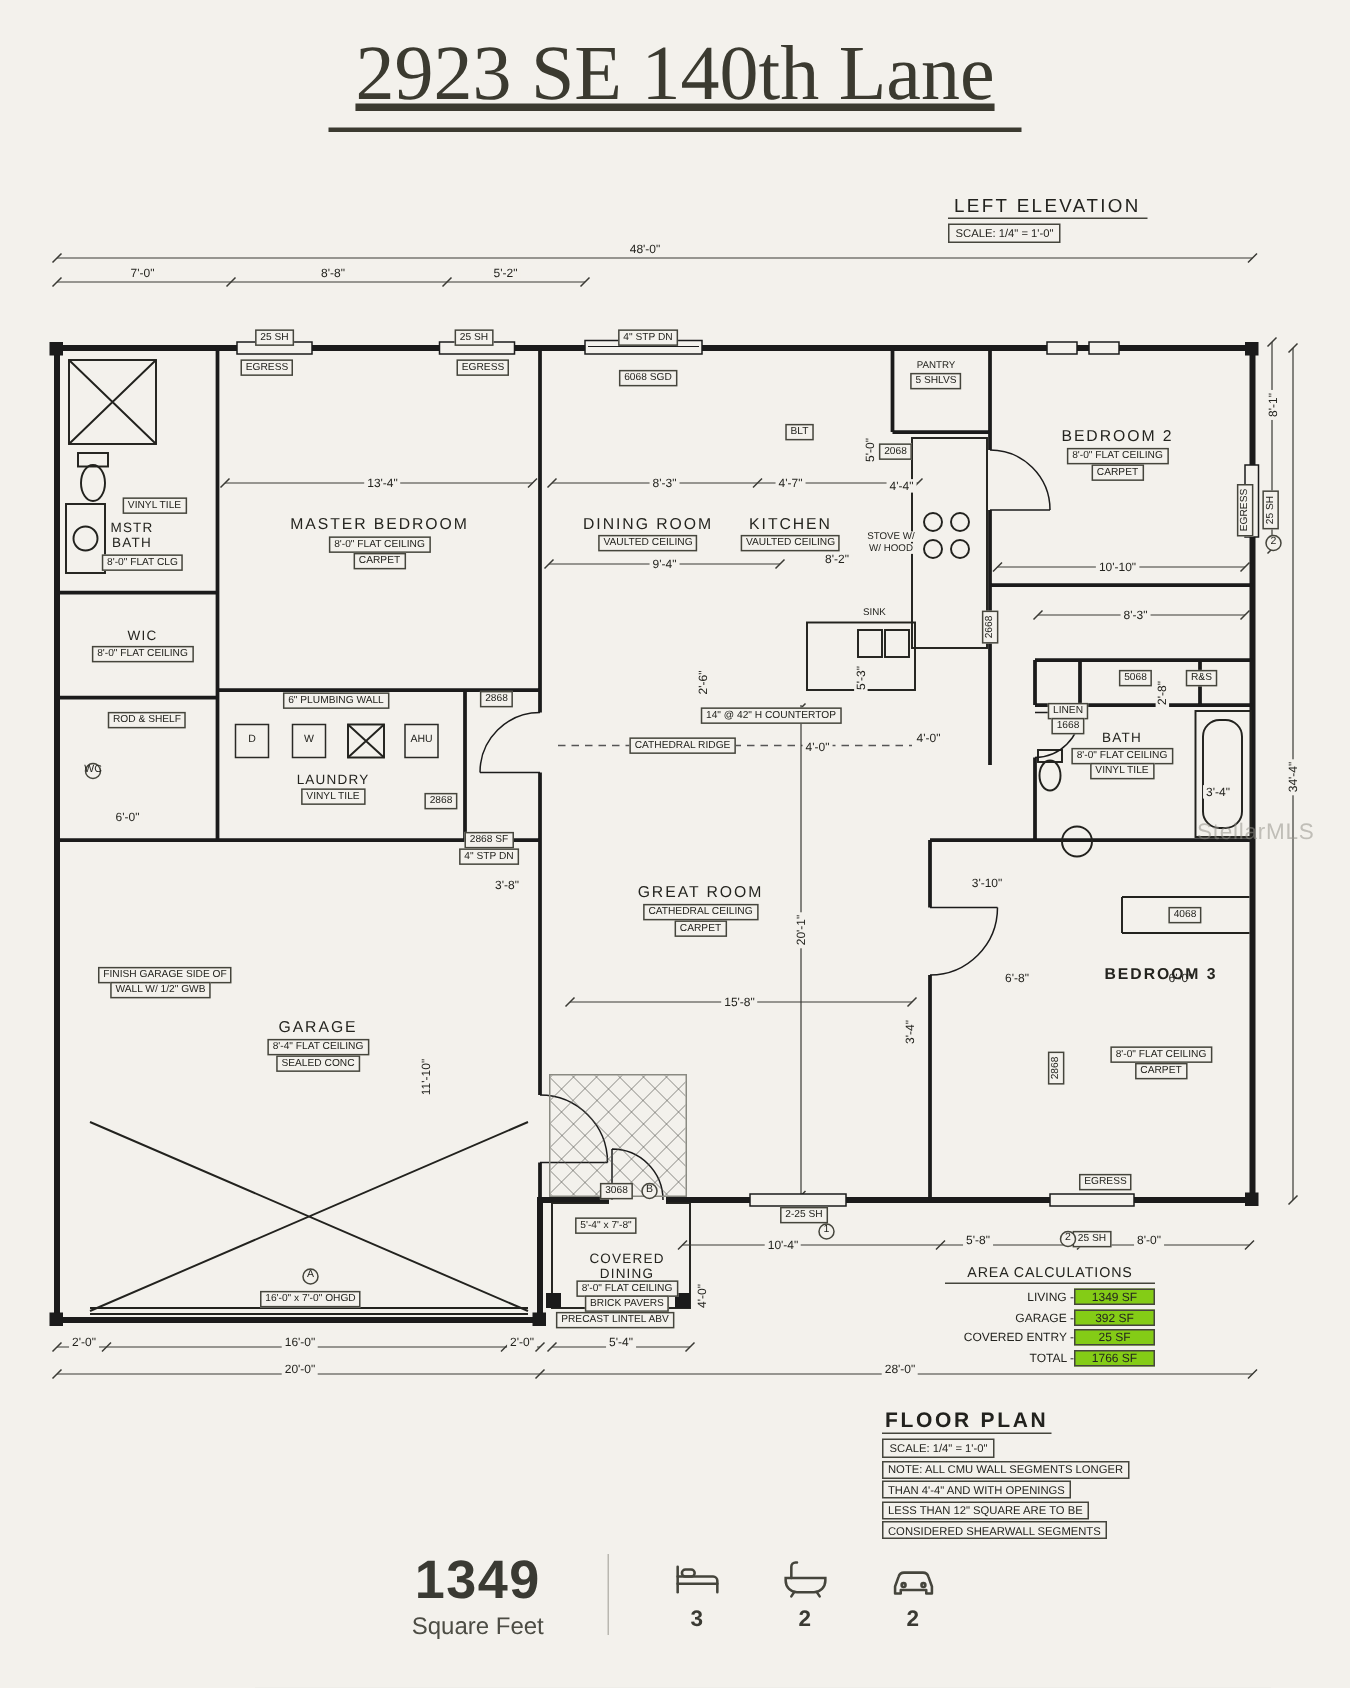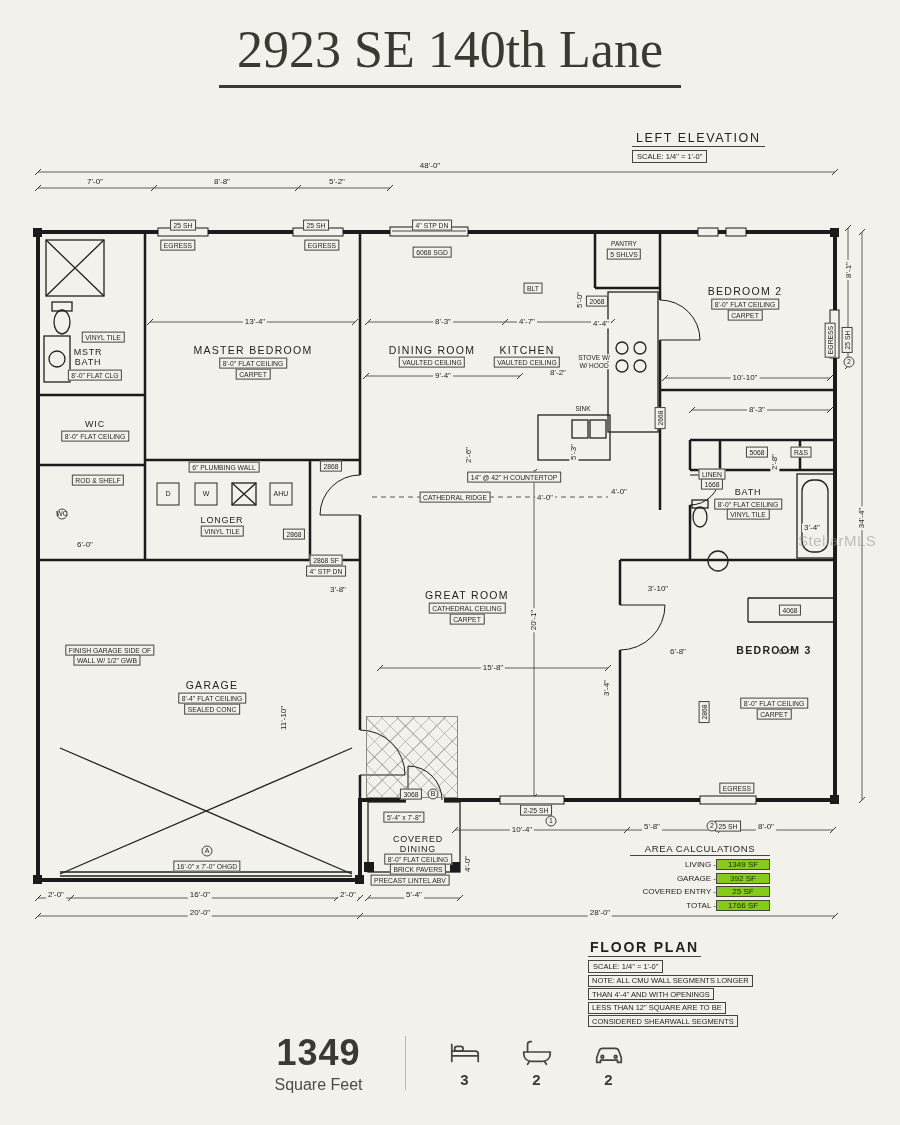--- a/index.html
+++ b/index.html
@@ -1,21 +1,21 @@
 <!DOCTYPE html>
 <html><head>
 <meta charset="utf-8">
 <style>
   html,body{margin:0;padding:0;background:#eceae5;}
   .page{position:relative;width:900px;height:1125px;margin:0 auto;background:#f3f1ec;overflow:hidden;
         font-family:"Liberation Sans",sans-serif;color:#24241f;}
   
   .title{position:absolute;top:20px;left:0;right:0;text-align:center;}
   .title span{display:inline-block;font-family:"Liberation Serif",serif;font-size:52px;color:#3b3a30;
-        border-bottom:3px solid #3b3a30;padding:0 18px 6px;}
+        border-bottom:3px solid #3b3a30;padding:0 18px 6px;text-decoration:underline;}
   
   .plan-area{position:absolute;inset:0;}
   svg.plan{position:absolute;left:0;top:0;}
   .tile-hatch{position:absolute;left:366px;top:716px;width:90px;height:80px;border:1px solid #8a8a82;
         background-image:repeating-linear-gradient(45deg,rgba(90,90,85,.35) 0 1px,transparent 1px 11px),
                          repeating-linear-gradient(135deg,rgba(90,90,85,.35) 0 1px,transparent 1px 11px);}
   
   .lbl{position:absolute;transform:translate(-50%,-50%);white-space:nowrap;color:#24241f;line-height:1.15;}
   .dim{font-size:8px;background:#f3f1ec;padding:0 2px;}
   .dimv{font-size:8px;background:#f3f1ec;padding:0 2px;transform:translate(-50%,-50%) rotate(-90deg);}
@@ -37,21 +37,21 @@
   .area-calc{position:absolute;left:630px;top:843px;width:140px;}
   .area-heading{font-size:9.5px;letter-spacing:.6px;border-bottom:1px solid #45453c;text-align:center;
         padding-bottom:1px;margin-bottom:3px;}
   .acrow{display:flex;justify-content:flex-end;align-items:center;margin:2.5px 0;font-size:8px;}
   .acval{border:1px solid #45453c;background:#84cc16;padding:0 3px;min-width:46px;text-align:center;}
   .fp-block{position:absolute;left:588px;top:938px;}
   .fp-heading{font-size:14px;font-weight:bold;letter-spacing:1.8px;color:#22221e;display:inline-block;
         border-bottom:1px solid #45453c;padding:0 2px 1px;}
   .noteline{font-size:7.5px;border:1px solid #45453c;background:#f3f1ec;display:table;
         padding:0.5px 3px;margin-top:1.5px;}
-  .watermark{position:absolute;left:798px;top:532px;font-size:15px;color:rgba(150,148,140,.55);letter-spacing:.5px;}
+  .watermark{position:absolute;left:798px;top:546px;font-size:15px;color:rgba(150,148,140,.55);letter-spacing:.5px;}
   
   .footer{position:absolute;left:0;right:0;top:1032px;display:flex;justify-content:center;
         align-items:center;gap:42px;}
   .sqft{text-align:center;}
   .sqft .num{font-size:36px;font-weight:bold;color:#3a3a33;letter-spacing:1px;text-align:center;}
   .sqft .cap{font-size:16px;color:#4c4c44;margin-top:2px;}
   .divider{width:1px;height:54px;background:#b9b7b0;}
   .stats{display:flex;gap:38px;}
   .stat{display:flex;flex-direction:column;align-items:center;gap:5px;}
   .stat .cnt{font-size:15px;font-weight:bold;color:#3a3a33;}
@@ -269,21 +269,21 @@
         <span class="lbl roomsm" style="left: 418px; top: 839px;">COVERED</span>
         <span class="lbl roomsm" style="left: 418px; top: 849px;">DINING</span>
         <span class="lbl box" style="left: 418px; top: 859px;">8'-0" FLAT CEILING</span>
         <span class="lbl box" style="left: 418px; top: 869px;">BRICK PAVERS</span>
         <span class="lbl box" style="left: 410px; top: 880px;">PRECAST LINTEL ABV</span>
         <span class="lbl dimv" style="left: 468px; top: 864px;">4'-0"</span>
         <span class="lbl box" style="left: 224px; top: 467px;">6" PLUMBING WALL</span>
         <span class="lbl appl" style="left: 168px; top: 494px;">D</span>
         <span class="lbl appl" style="left: 206px; top: 494px;">W</span>
         <span class="lbl appl" style="left: 281px; top: 494px;">AHU</span>
-        <span class="lbl roomsm" style="left: 222px; top: 520px;">LONGER</span>
+        <span class="lbl roomsm" style="left: 222px; top: 520px;">LAUNDRY</span>
         <span class="lbl box" style="left: 222px; top: 531px;">VINYL TILE</span>
         <span class="lbl dimv" style="left: 862px; top: 518px;">34'-4"</span>
       </div>
 
     <div class="elev-block">
       <div class="blk-heading">LEFT ELEVATION</div>
       <div class="scalebox">SCALE: 1/4" = 1'-0"</div>
     </div>
 
     <div class="area-calc">

